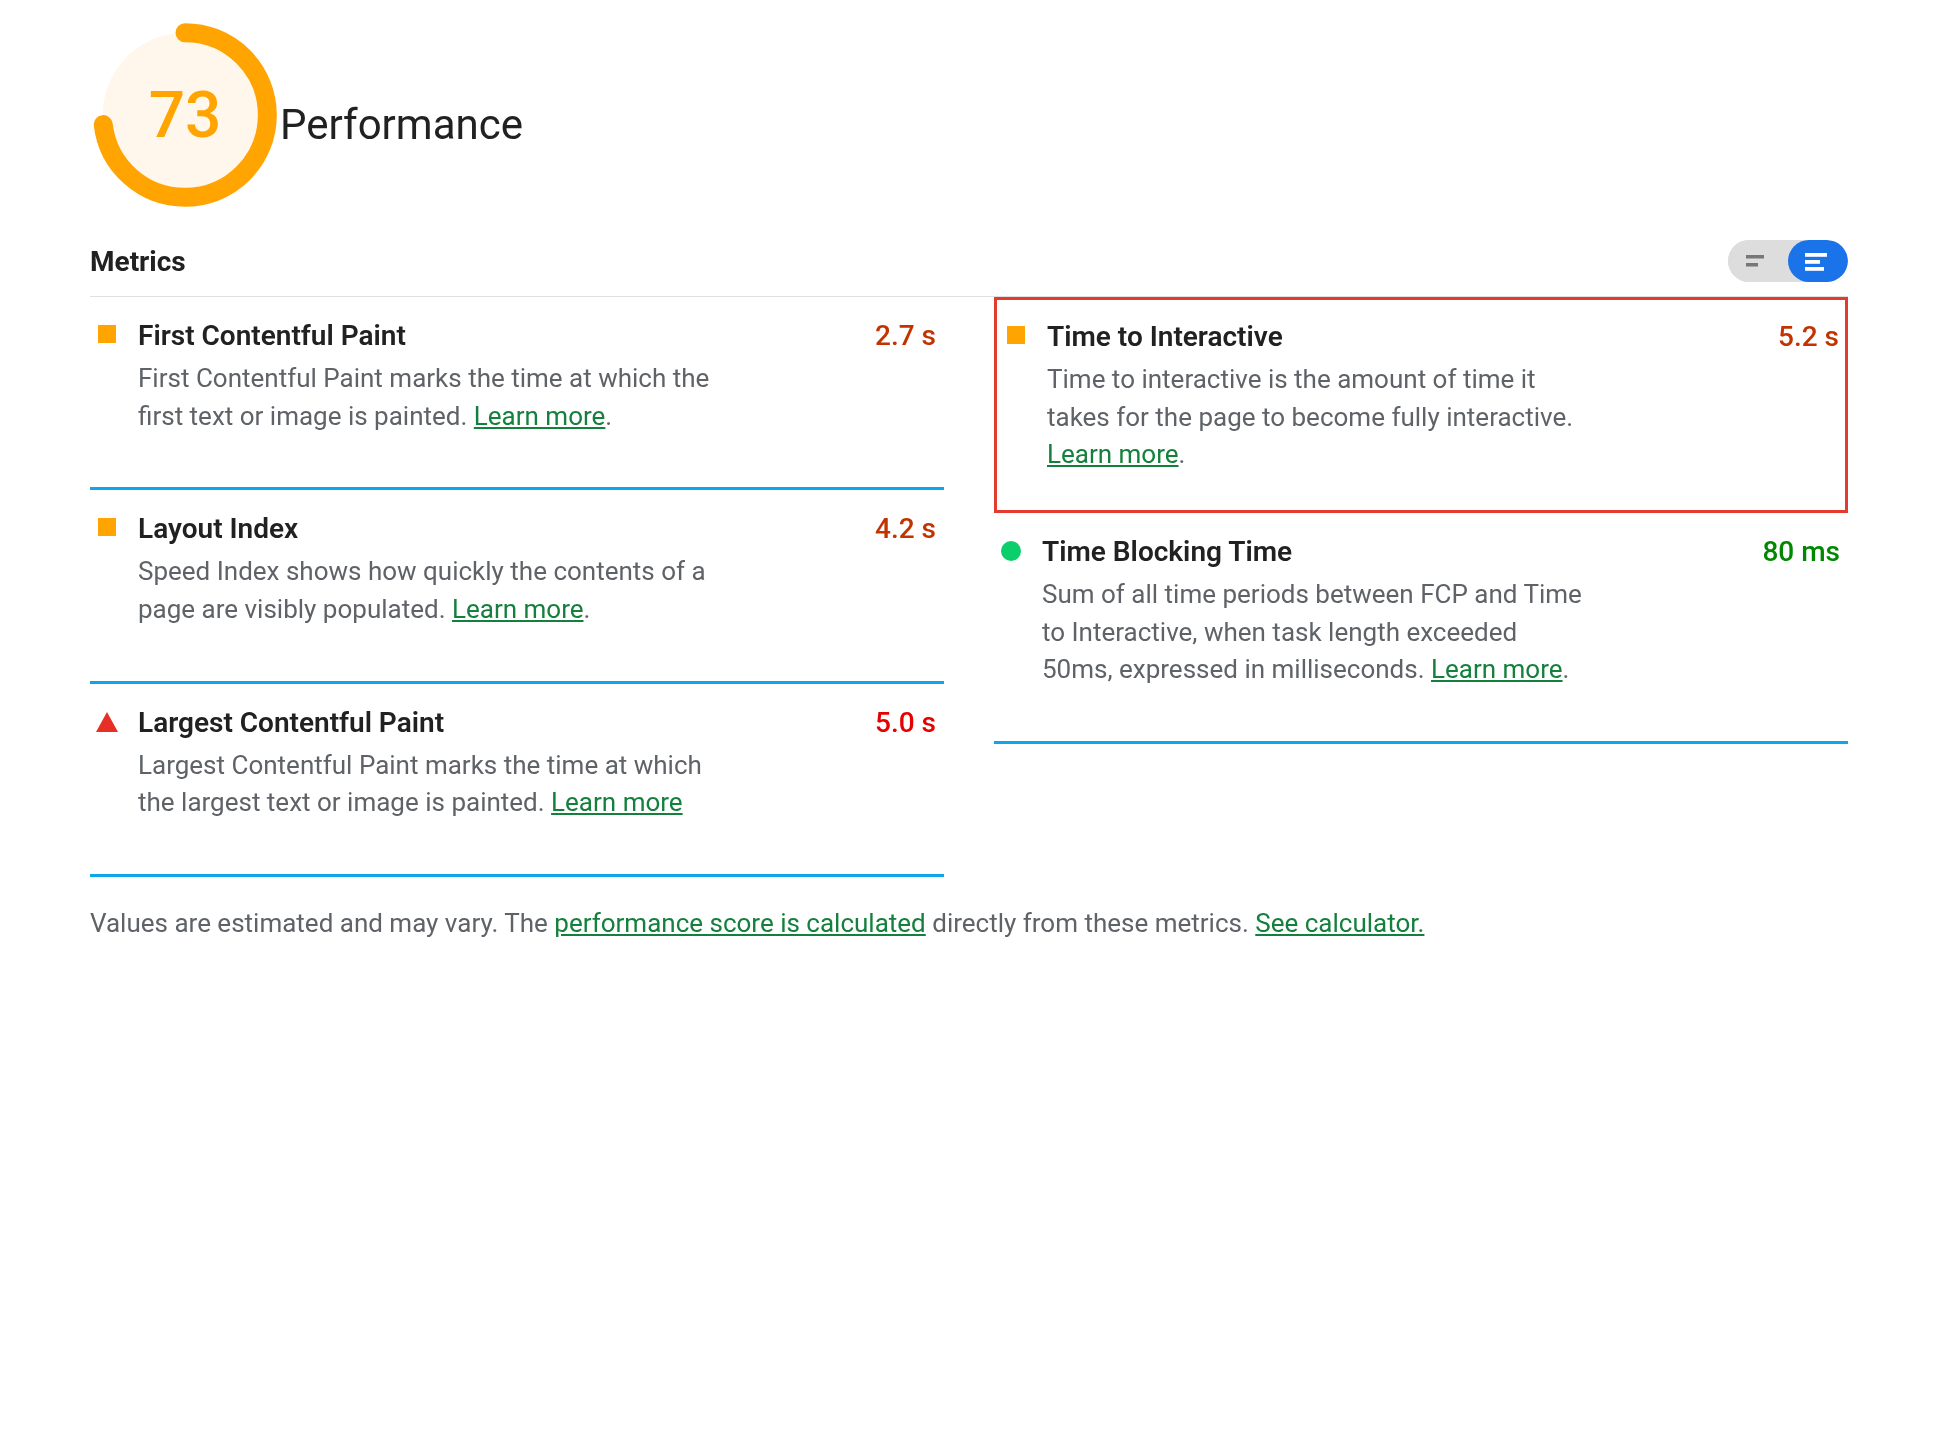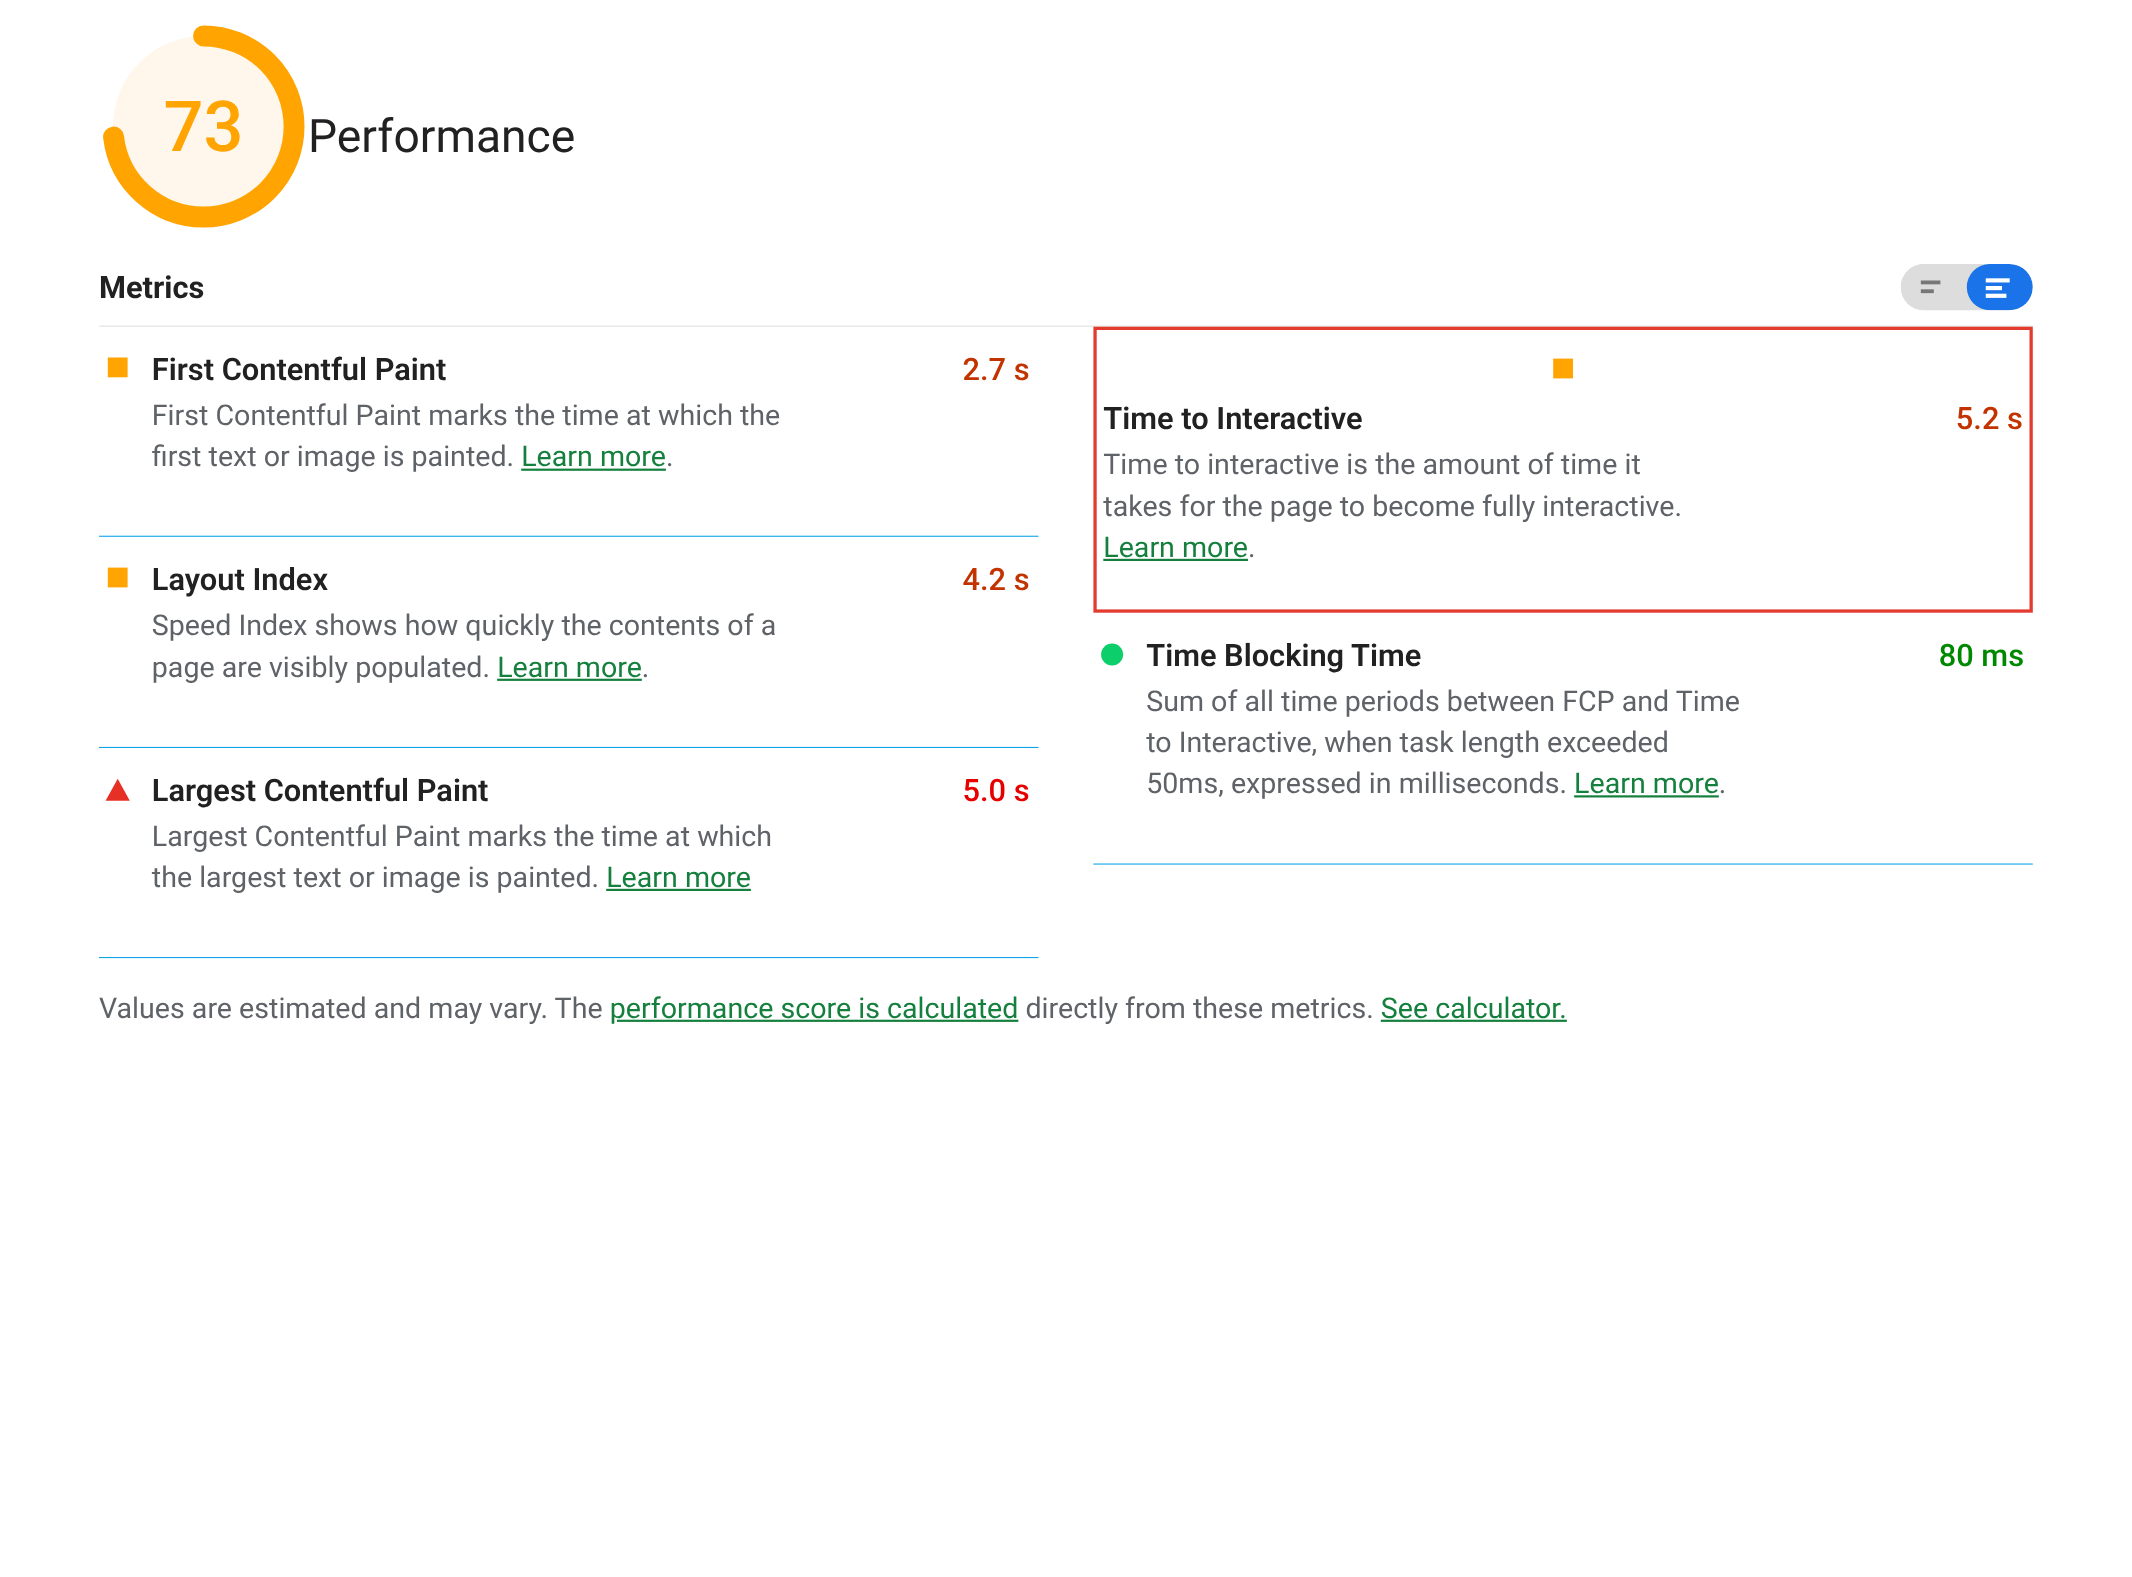--- a/index.html
+++ b/index.html
@@ -56,32 +56,31 @@
     align-items: center;
     justify-content: center;
   }
   .view-toggle .seg.inactive { background: #ddd; }
   .view-toggle .seg.active { background: #1a73e8; border-radius: 26px; }
   .view-toggle svg { display: block; }
   .metrics-grid { display: flex; gap: 50px; }
   .metrics-col { flex: 1; }
   .metric {
     display: flex;
-    border-bottom: 1px solid #0ea5e9;
+    border-bottom: 3px solid #0ea5e9;
     padding: 22px 8px 52px 4px;
     gap: 18px;
   }
   .metric.highlight {
     border: 3px solid #e33b2e;
     border-bottom: 3px solid #e33b2e;
     padding-top: 20px;
     padding-bottom: 36px;
     padding-left: 6px;
     padding-right: 6px;
-    flex-direction: column;
   }
   .metric-icon { flex: 0 0 26px; padding-top: 6px; display:flex; justify-content:center; }
   .metric-body { flex: 1; min-width: 0; }
   .metric-row1 { display: flex; justify-content: space-between; align-items: baseline; gap: 20px; }
   .metric-name { font-size: 28px; font-weight: 600; color: #212121; }
   .metric-value { font-size: 28px; font-weight: 500; white-space: nowrap; }
   .val-orange { color: #c33300; }
   .val-red { color: #e60000; }
   .val-green { color: #008800; }
   .metric-desc {

